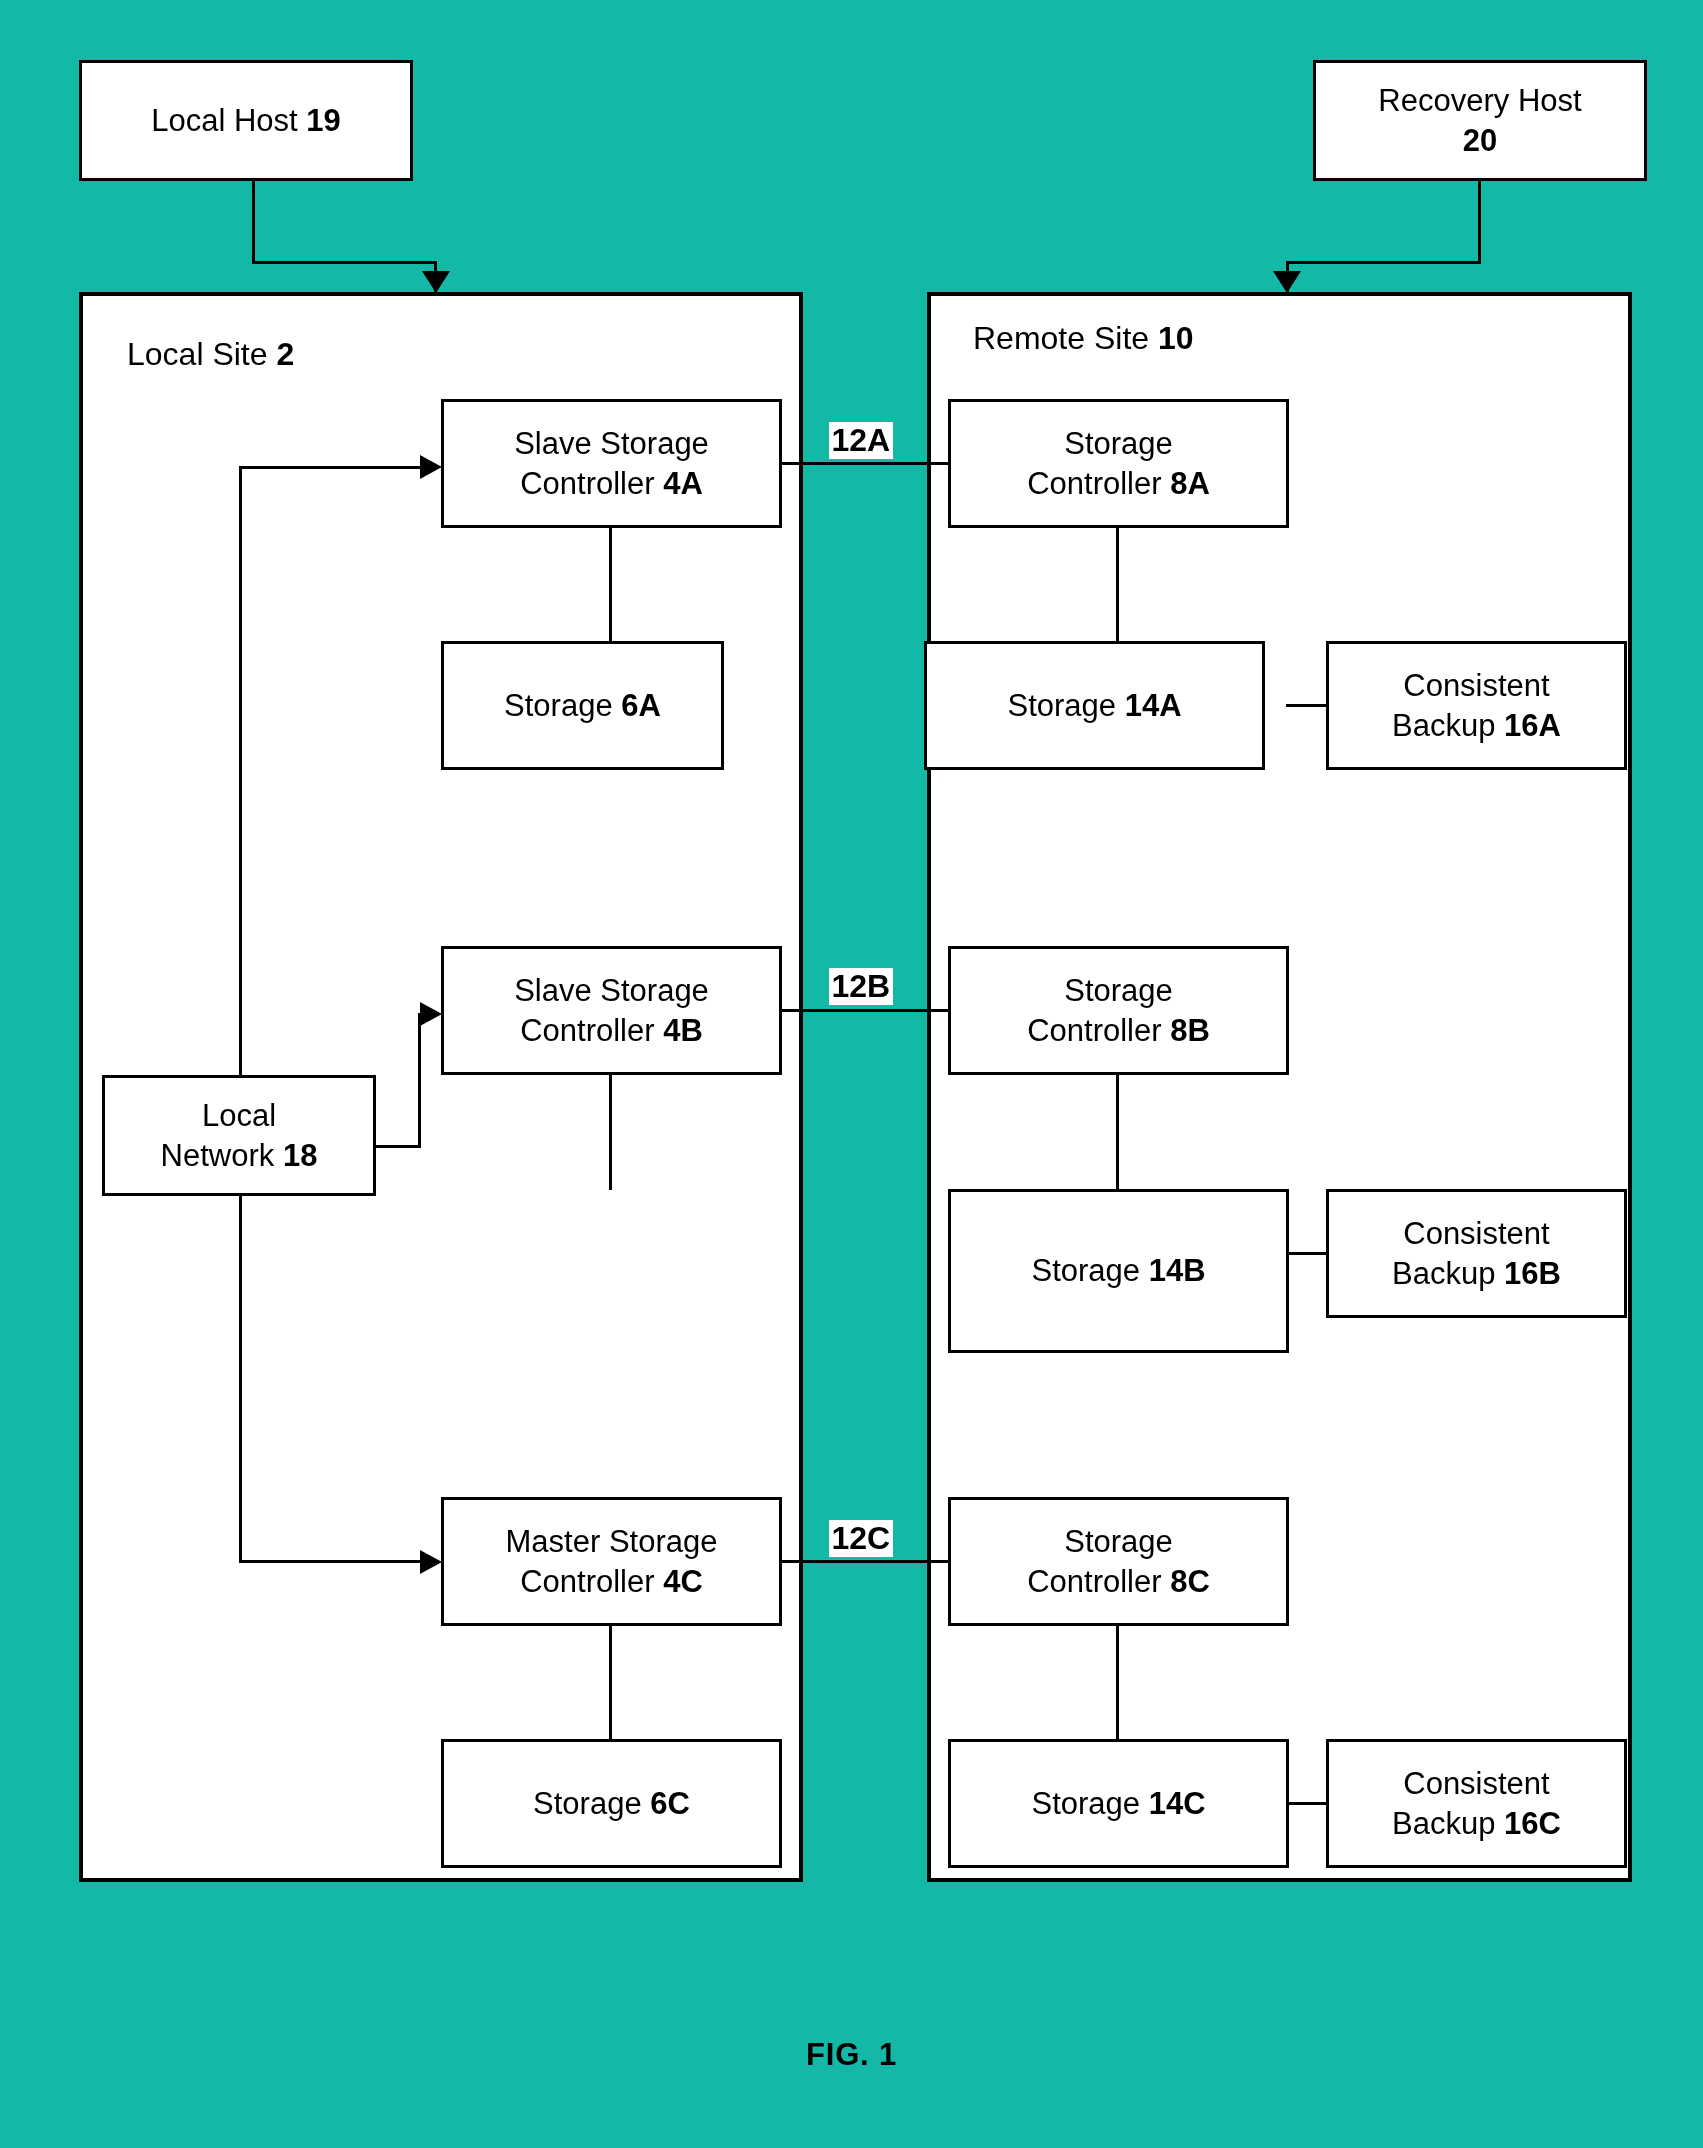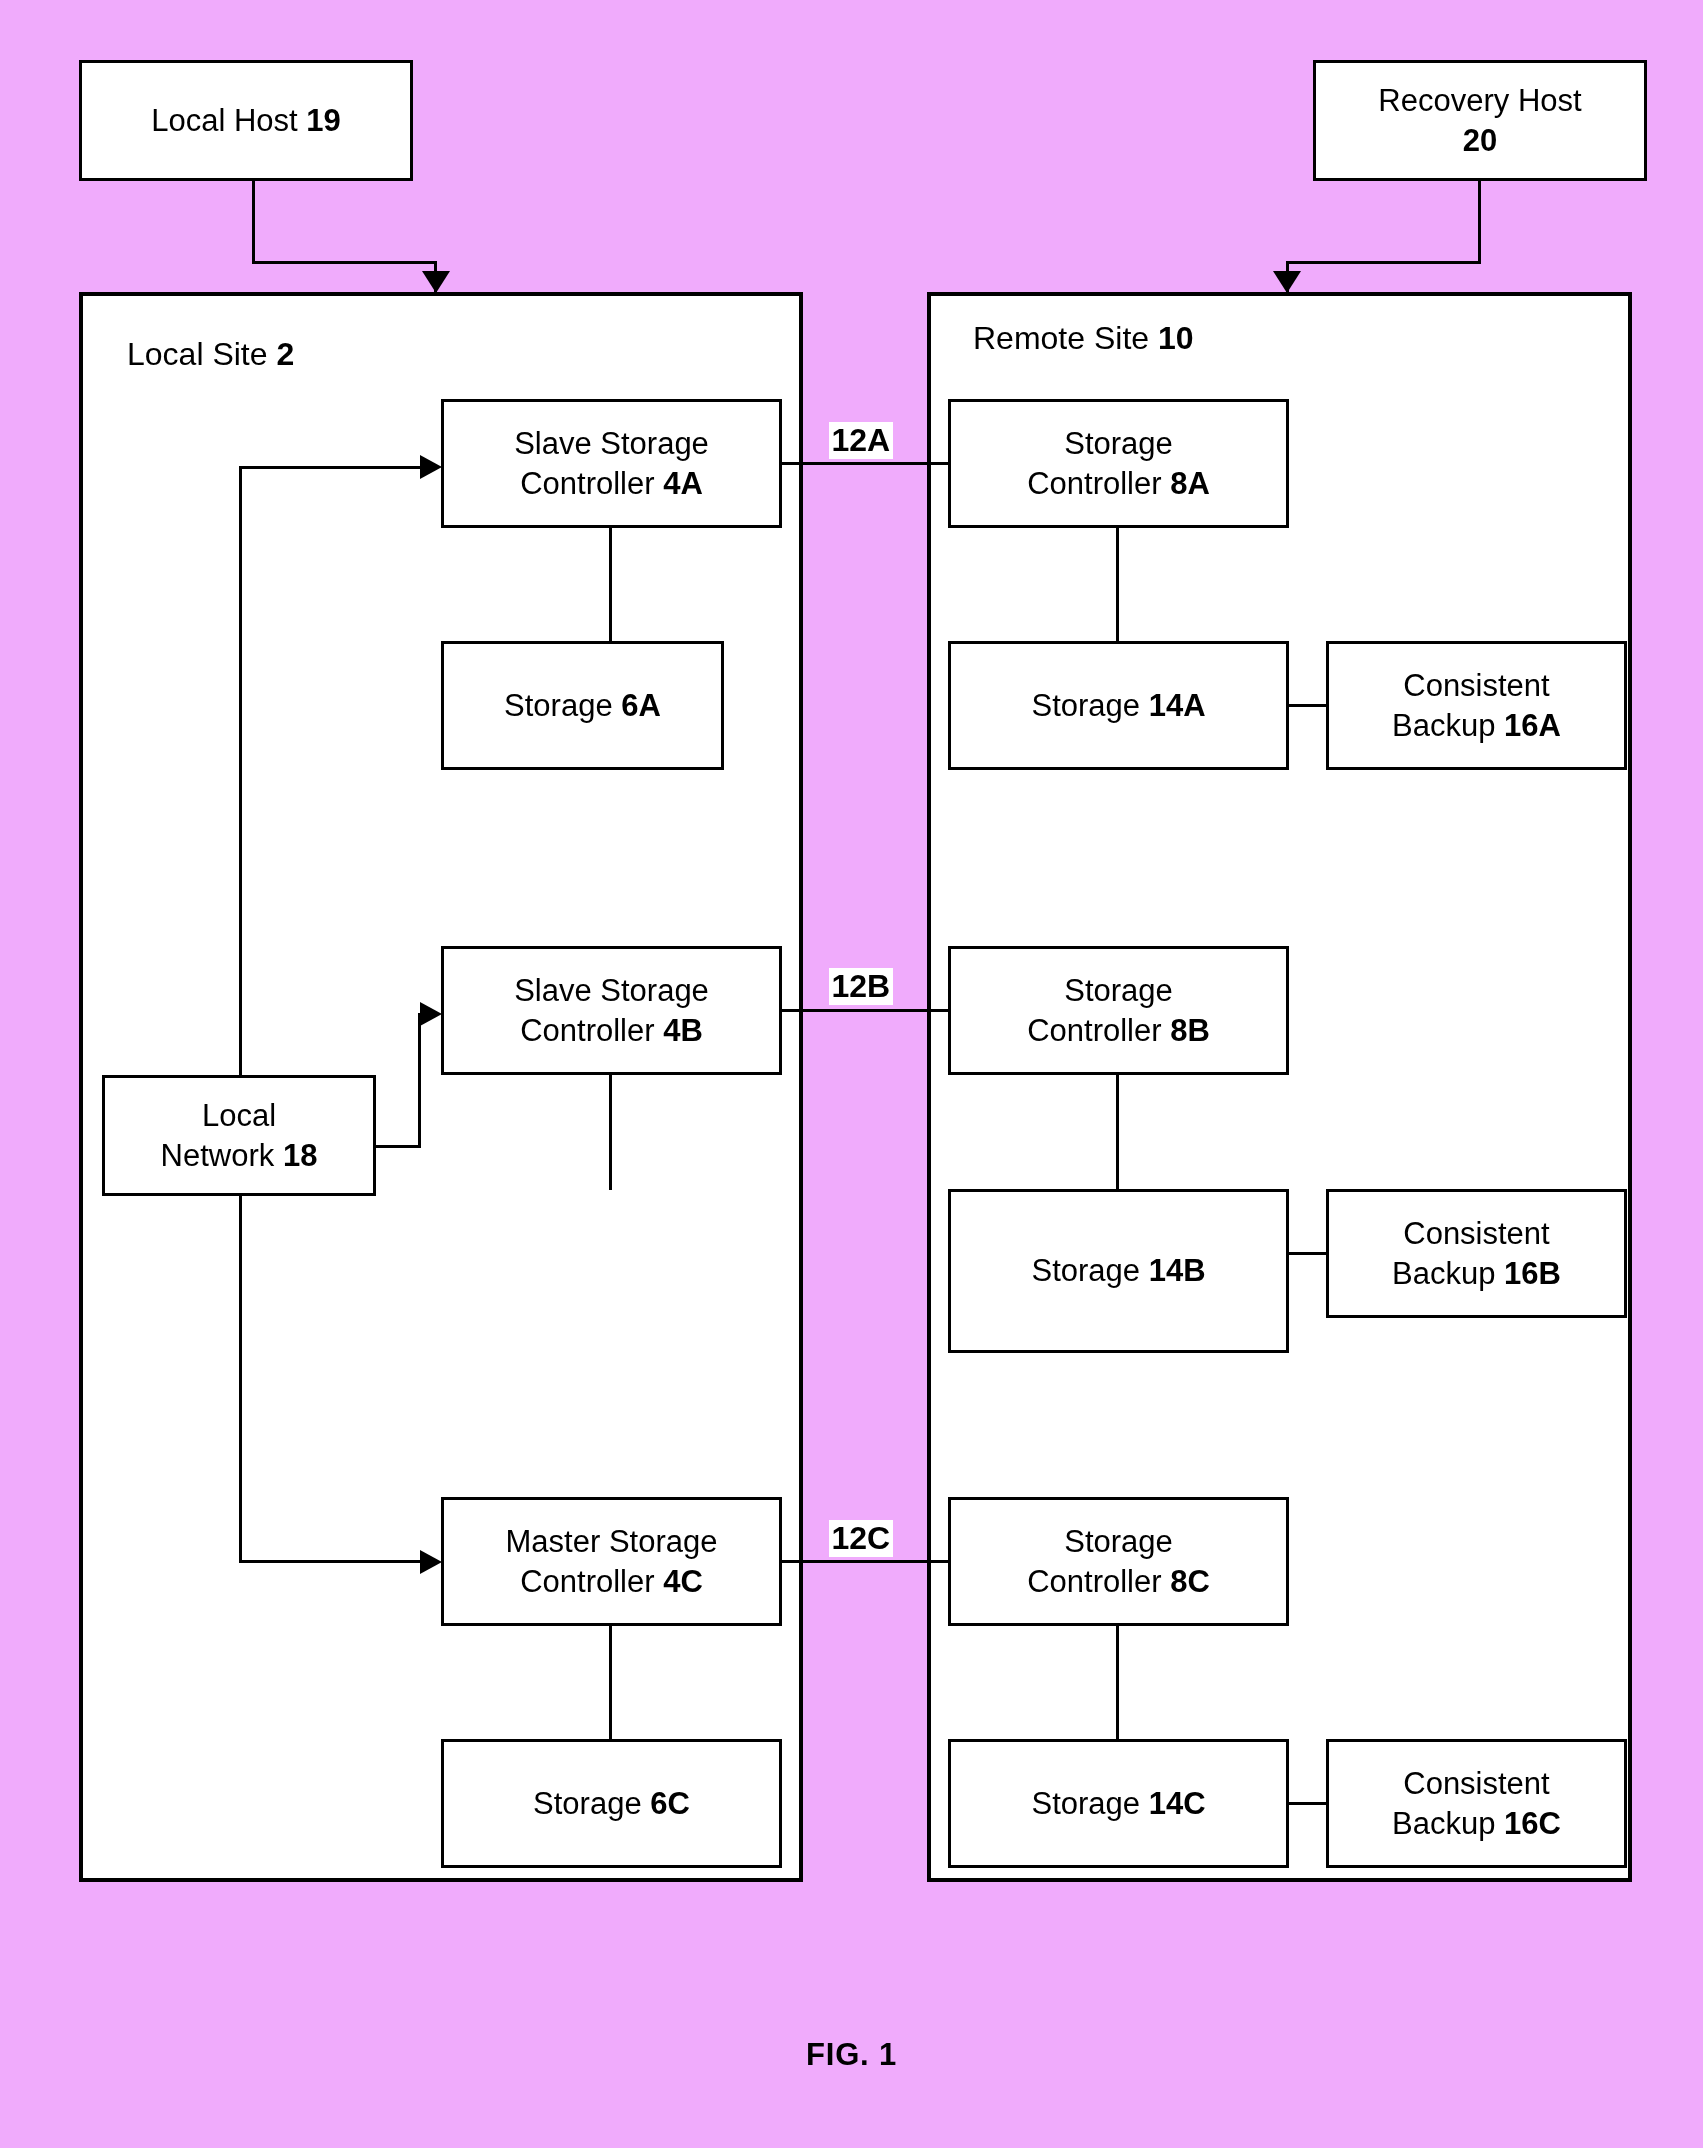--- a/index.html
+++ b/index.html
@@ -5,21 +5,21 @@
 <style>
   html, body {
     margin: 0;
     padding: 0;
     background: #ffffff;
   }
   #page {
     position: relative;
     width: 1703px;
     height: 2148px;
-    background: #f0abfc;
+    background: #14b8a6;
     font-family: "Liberation Sans", "DejaVu Sans", sans-serif;
     color: #000000;
     overflow: hidden;
   }
   
   .box {
     position: absolute;
     box-sizing: border-box;
     border: 3.3px solid #000;
     background: #fff;
@@ -163,21 +163,21 @@
 
   <div class="line hline" style="left:780px; top:462px; width:170px;"></div>
   <div class="link-label" style="left:829px; top:422px;">12A</div>
 
   <div class="box node" style="left:948px; top:399px; width:341px; height:129px;">
     <span class="lbl">Storage<br>Controller <b>8A</b></span>
   </div>
 
   <div class="line thin vline" style="left:1116px; top:528px; height:114px;"></div>
 
-  <div class="box node" style="left:948px; top:641px; width:341px; height:129px;">
+  <div class="box node" style="left:924px; top:641px; width:341px; height:129px;">
     <span class="lbl">Storage <b>14A</b></span>
   </div>
 
   <div class="line hline" style="left:1286px; top:704px; width:42px;"></div>
 
   <div class="box node" style="left:1326px; top:641px; width:301px; height:129px;">
     <span class="lbl">Consistent<br>Backup <b>16A</b></span>
   </div>
 
   <div class="box node" style="left:441px; top:946px; width:341px; height:129px;">

